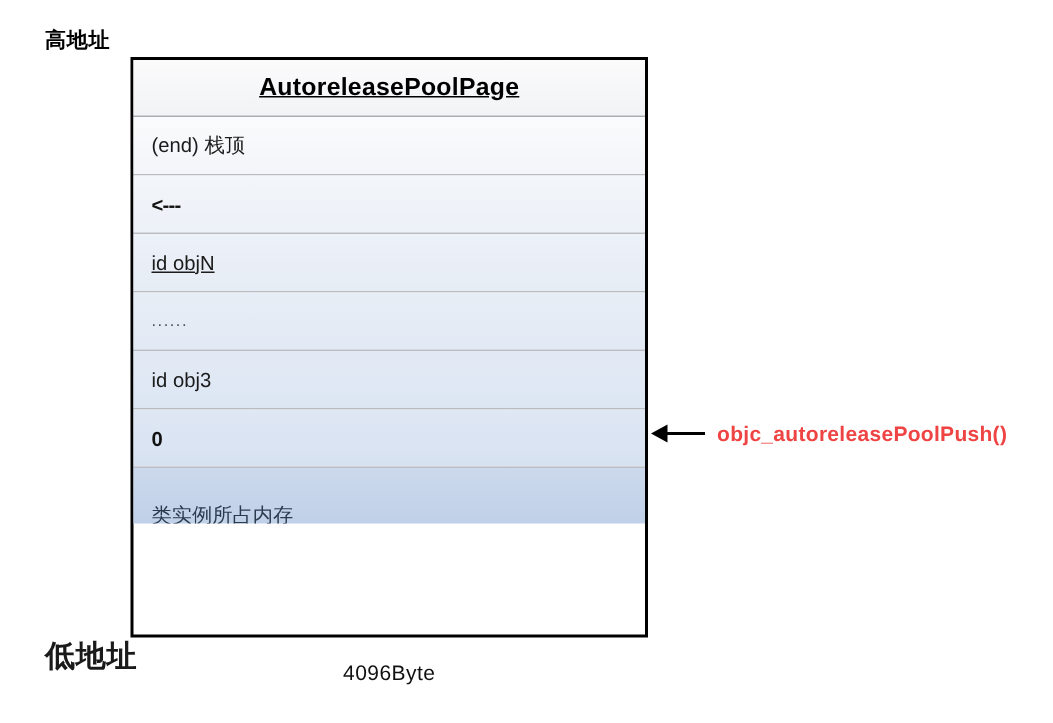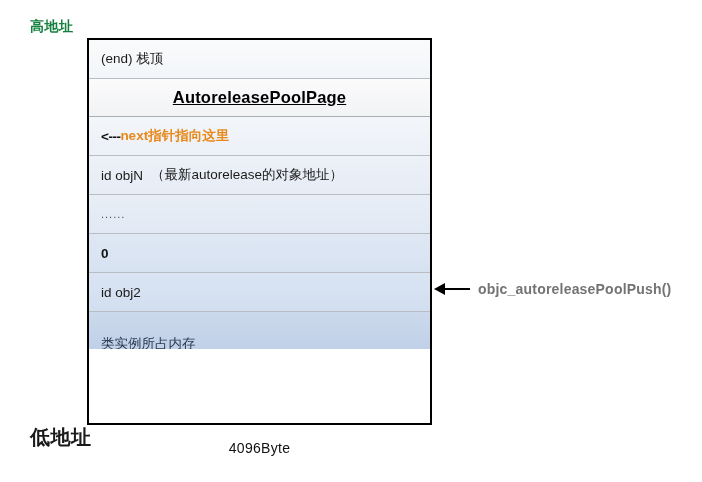--- a/index.html
+++ b/index.html
@@ -14,21 +14,21 @@
     position: relative;
     overflow: hidden;
   }
 
   .label-high {
     position: absolute;
     left: 30px;
     top: 18px;
     font-size: 14px;
     font-weight: bold;
-    color: #15803d;
+    color: #000000;
     letter-spacing: 0.5px;
   }
 
   .label-low {
     position: absolute;
     left: 30px;
     top: 424px;
     font-size: 20px;
     font-weight: bold;
     color: #1a1a1a;
@@ -86,21 +86,21 @@
   .row-header .ttl {
     font-size: 16.5px;
     font-weight: bold;
     color: #000000;
     text-decoration: underline;
     letter-spacing: 0.2px;
   }
 
   .row-1 { height: 39px; background: linear-gradient(180deg,#fafbfc 0%, #f2f5f9 100%); }
   .row-2 { height: 39px; background: linear-gradient(180deg,#f3f6fa 0%, #ecf0f7 100%); }
-  .row-3 { height: 39px; background: linear-gradient(180deg,#edf1f8 0%, #e6ecf5 100%); }
+  .row-3 { height: 39px; background: linear-gradient(180deg,#edf1f8 0%, #e6ecf5 100%); text-decoration: underline; }
   .row-4 { height: 39px; background: linear-gradient(180deg,#e8eef6 0%, #e1e9f4 100%); }
   .row-5 { height: 39px; background: linear-gradient(180deg,#e3eaf5 0%, #dce6f3 100%); }
   .row-6 { height: 39px; background: linear-gradient(180deg,#dfe7f4 0%, #d7e2f1 100%); }
   .row-7 { height: 39px; background: linear-gradient(180deg,#dae4f3 0%, #d2dff0 100%); }
   .row-8 { height: 39px; background: linear-gradient(180deg,#d5e0f1 0%, #cddbee 100%); }
   .row-9 { height: 37px; background: linear-gradient(180deg,#ccd9ec 0%, #c0d0e8 100%); }
 
   .txt-plain   { color: #1b1b1b; }
   .txt-arrow   { color: #111111; font-weight: bold; font-size: 13.5px; letter-spacing: -0.5px; }
   .txt-orange  { color: #e8891a; font-weight: bold; font-size: 13.5px; }
@@ -140,64 +140,62 @@
     width: 0;
     height: 0;
     border-top: 6px solid transparent;
     border-bottom: 6px solid transparent;
     border-right: 11px solid #000000;
   }
   .callout-text {
     margin-left: 8px;
     font-size: 14px;
     font-weight: bold;
-    color: #737373;
+    color: #ef4444;
     white-space: nowrap;
     letter-spacing: 0.2px;
   }
 </style>
 </head>
 <body>
 
 <div class="label-high">高地址</div>
 
 <div class="page-box">
 
+  <div class="row row-header">
+    <span class="ttl">AutoreleasePoolPage</span>
+  </div>
+
   <div class="row row-1">
     <span class="txt-plain">(end) 栈顶</span>
   </div>
 
-  <div class="row row-header">
-    <span class="ttl">AutoreleasePoolPage</span>
-  </div>
-
   <div class="row row-2">
     <span class="txt-arrow">&lt;---</span>
-    <span class="txt-orange">next指针指向这里</span>
   </div>
 
   <div class="row row-3">
     <span class="txt-plain">id objN</span>
     <span class="gap-sm"></span>
-    <span class="txt-plain">（最新autorelease的对象地址）</span>
   </div>
 
   <div class="row row-4">
     <span class="txt-dots">......</span>
   </div>
 
+  <div class="row row-5">
+    <span class="txt-plain">id obj3</span>
+  </div>
 
   <div class="row row-6">
     <span class="txt-zero">0</span>
     <span class="gap-sm"></span>
   </div>
 
-  <div class="row row-7">
-    <span class="txt-plain">id obj2</span>
-  </div>
 
 
   <div class="row row-9">
     <span class="txt-muted">类实例所占内存</span>
   </div>
 
 </div>
 
 <div class="callout">
   <span class="callout-arrow">

